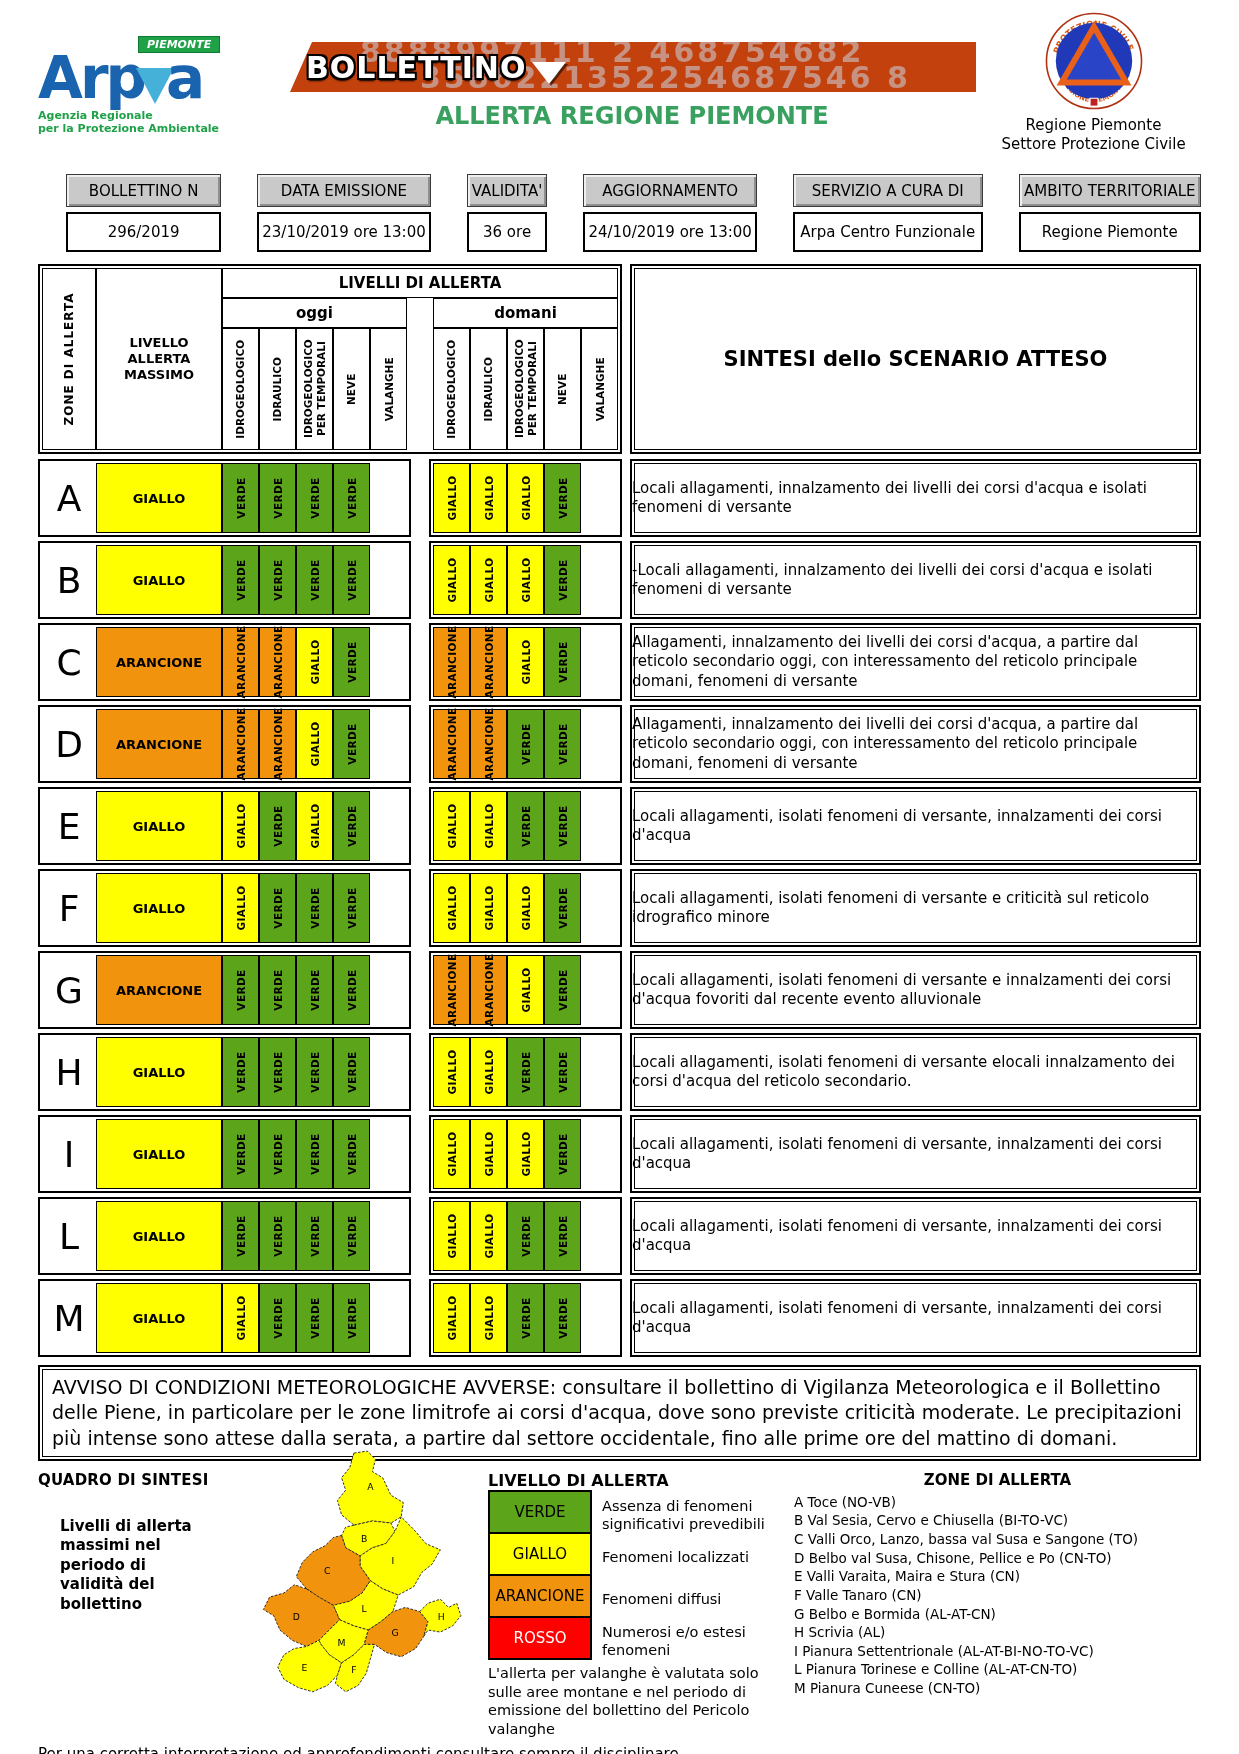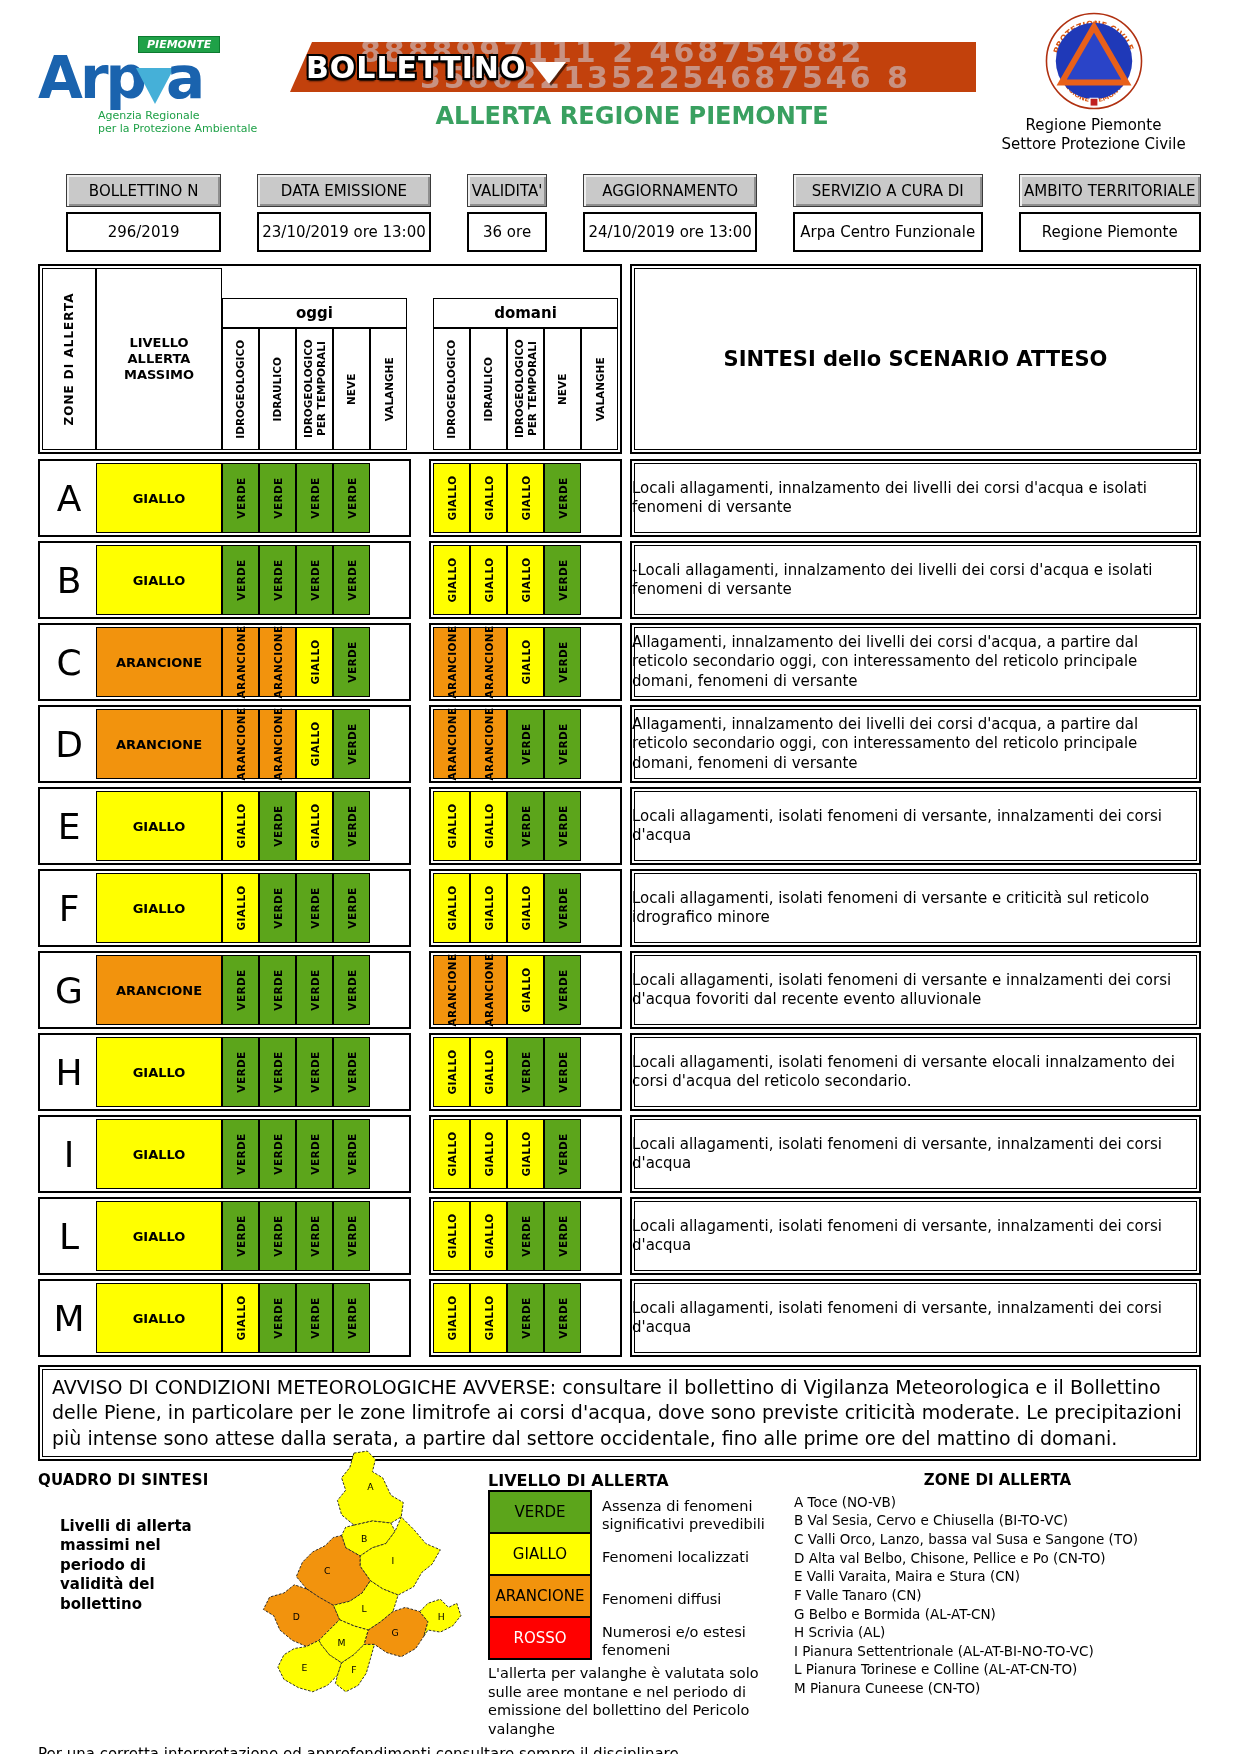--- a/index.html
+++ b/index.html
@@ -11,21 +11,21 @@
   .page { position:absolute; left:38px; right:38px; top:0; }
 
   
   .hdr { display:flex; margin-top:40px; height:118px; }
   .arpa { width:240px; position:relative; }
   .arpa-badge { position:absolute; left:100px; top:-4px; background:#1FA148; color:#fff;
     font-size:11px; font-weight:bold; font-style:italic; padding:1px 8px; border:1px solid #0c7a30; }
   .arpa-name { font-size:58px; font-weight:bold; color:#1A63AE; letter-spacing:-3px; line-height:1.05; margin-top:8px; }
   .arpa-tri { display:inline-block; width:0; height:0; border-left:19px solid transparent;
     border-right:19px solid transparent; border-top:36px solid #45B0D8; margin:0 -8px; vertical-align:-6px; }
-  .arpa-sub { color:#1FA148; font-weight:normal; font-size:11px; line-height:1.2; margin-left:60px; }
+  .arpa-sub { color:#1FA148; font-weight:bold; font-size:11px; line-height:1.2; }
   .hdr-center { flex:1; position:relative; }
   .banner { position:absolute; left:12px; top:2px; right:10px; height:50px; background:#c2410c;
     overflow:hidden; clip-path:polygon(22px 0, 100% 0, 100% 100%, 0 100%); }
   .banner-digits { position:absolute; font-weight:bold; font-size:30px; letter-spacing:3px;
     color:rgba(205,228,248,.5); white-space:nowrap; }
   .bd1 { left:70px; top:-8px; }
   .bd2 { left:130px; top:18px; }
   .banner-title { position:absolute; left:16px; top:8px; color:#fff; font-size:30px; font-weight:bold;
     letter-spacing:1px;
     text-shadow:-2px -2px 0 #000,2px -2px 0 #000,-2px 2px 0 #000,2px 2px 0 #000,0 3px 2px #000; }
@@ -183,20 +183,21 @@
     <div class="thead">
       <div class="headbox">
         <div class="hb zonehead">
             <span class="vrot">ZONE DI ALLERTA</span>
           </div>
         <div class="hb maxhead">
             <span style="white-space:pre-line">LIVELLO
 ALLERTA
 MASSIMO</span>
           </div>
+        <div class="hb livhead">LIVELLI DI ALLERTA</div>
         <div class="hb oggihead">oggi</div>
         <div class="hb domhead">domani</div>
 
       <div class="hcell" style="grid-area: 3 / 3;">
             <span class="vrot">IDROGEOLOGICO</span>
           </div>
           <div class="hcell" style="grid-area: 3 / 9;">
             <span class="vrot">IDROGEOLOGICO</span>
           </div>
           <div class="hcell" style="grid-area: 3 / 4;">
@@ -693,21 +694,21 @@
           </div>
         </div>
       <div class="legend-note">L'allerta per valanghe è valutata solo sulle aree montane e nel periodo di emissione del bollettino del Pericolo valanghe</div>
     </div>
     <div class="b-col4">
       <div class="zones-title">ZONE DI ALLERTA</div>
       <div>
           <div class="zone-item">A Toce (NO-VB)</div>
           <div class="zone-item">B Val Sesia, Cervo e Chiusella (BI-TO-VC)</div>
           <div class="zone-item">C Valli Orco, Lanzo, bassa val Susa e Sangone (TO)</div>
-          <div class="zone-item">D Alta val Belbo, Chisone, Pellice e Po (CN-TO)</div>
+          <div class="zone-item">D Belbo val Susa, Chisone, Pellice e Po (CN-TO)</div>
           <div class="zone-item">E Valli Varaita, Maira e Stura (CN)</div>
           <div class="zone-item">F Valle Tanaro (CN)</div>
           <div class="zone-item">G Belbo e Bormida (AL-AT-CN)</div>
           <div class="zone-item">H Scrivia (AL)</div>
           <div class="zone-item">I Pianura Settentrionale (AL-AT-BI-NO-TO-VC)</div>
           <div class="zone-item">L Pianura Torinese e Colline (AL-AT-CN-TO)</div>
           <div class="zone-item">M Pianura Cuneese (CN-TO)</div>
         </div>
     </div>
   </div>

